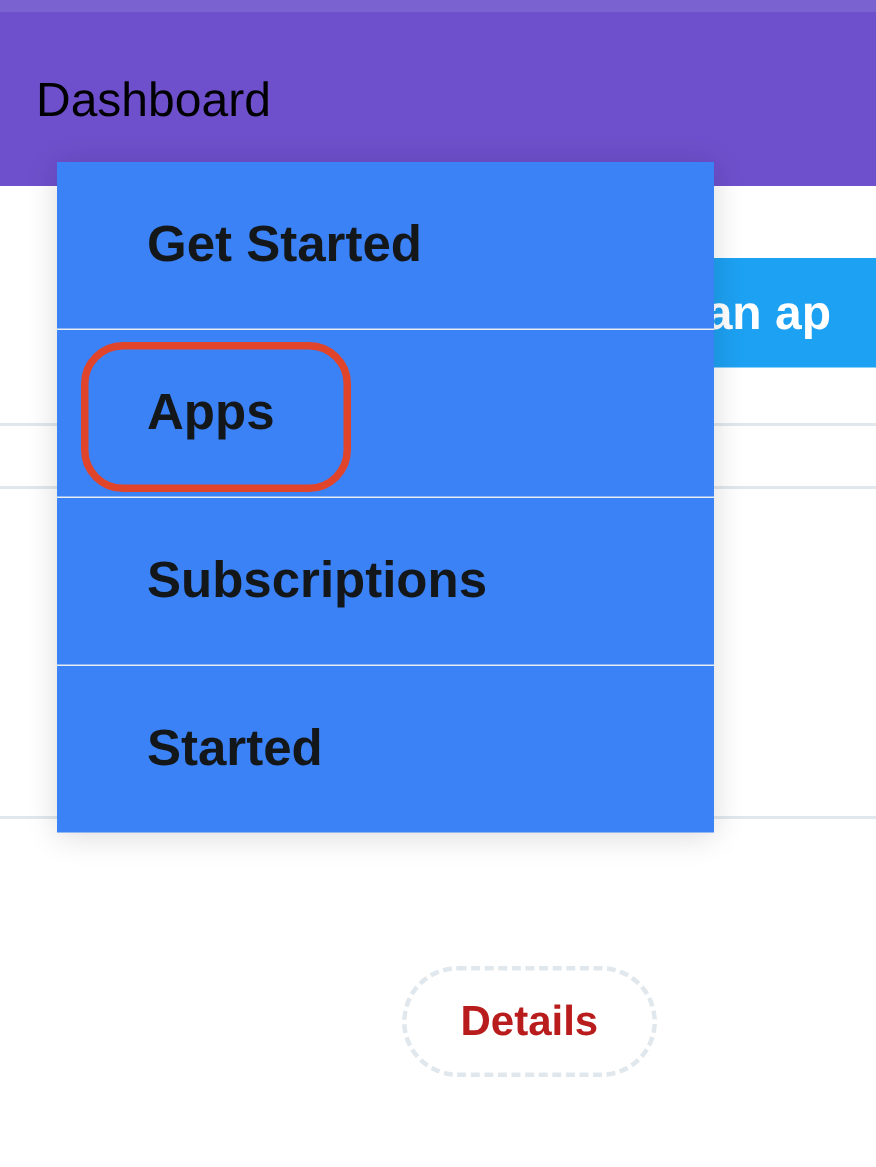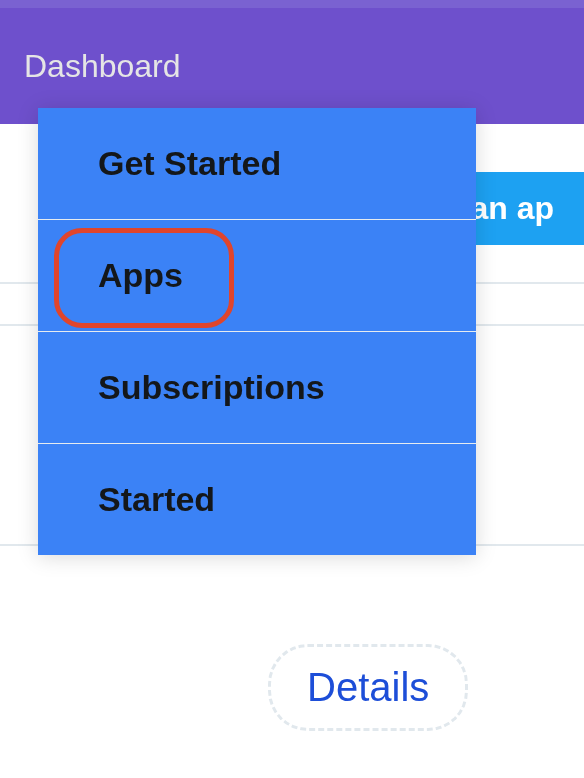--- a/index.html
+++ b/index.html
@@ -21,21 +21,21 @@
       background: #7a62d1;
     }
     .header {
       width: 100%;
       height: 116px;
       background: #6e50cc;
       display: flex;
       align-items: center;
       padding-left: 24px;
       gap: 60px;
-      color: #e5e5e5;
+      color: #000000;
       font-size: 32px;
       font-weight: 400;
     }
     .header-dropdown {
       display: flex;
       align-items: center;
       gap: 18px;
       cursor: pointer;
     }
     .chevron-icon {
@@ -69,23 +69,23 @@
       position: absolute;
       left: 0;
       right: 0;
       height: 2px;
       background: #e1e8ed;
     }
     .bg-details-pill {
       position: absolute;
       border: 3px dashed #e1e8ed;
       border-radius: 40px;
-      color: #1d4ed8;
-      font-size: 40px;
-      font-weight: 400;
+      color: #b91c1c;
+      font-size: 28px;
+      font-weight: 700;
       padding: 18px 36px;
     }
     .dropdown-panel {
       position: absolute;
       top: 108px;
       left: 38px;
       width: 438px;
       background: #3b82f6;
       box-shadow: 0 2px 20px rgba(0,0,0,0.15);
       z-index: 100;

